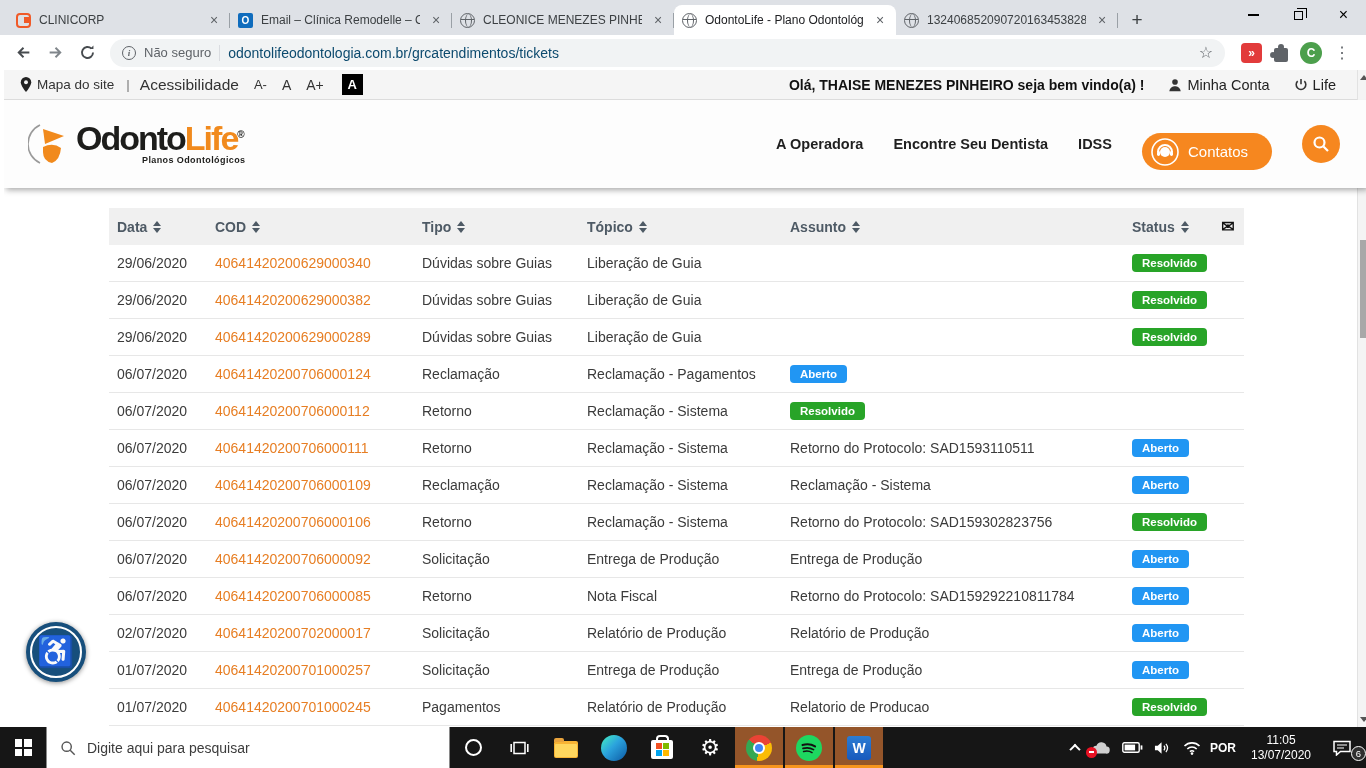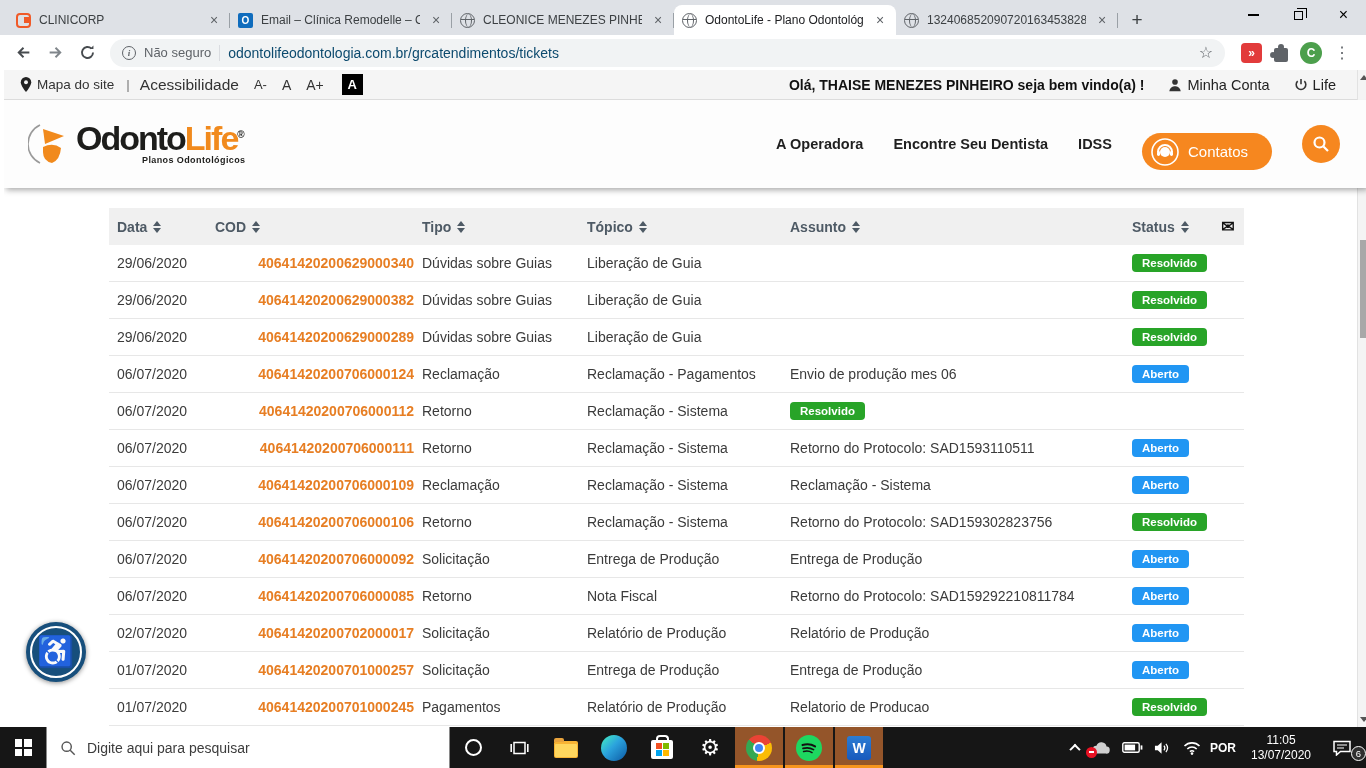--- a/index.html
+++ b/index.html
@@ -78,21 +78,21 @@
   .thead { background:#f0f0f0; height:37px; color:#4e5a65; font-weight:bold; font-size:14px; }
   .c0{width:98px;padding-left:8px;} .c1{width:207px;padding-left:8px;} .c2{width:165px;padding-left:8px;}
   .c3{width:203px;padding-left:8px;} .c4{width:342px;padding-left:8px;} .c5{width:92px;padding-left:8px;}
   .c6{width:28px;text-align:center;padding-right:4px;}
   .hcell { display:flex; align-items:center; gap:6px; }
   .sort { display:inline-flex; flex-direction:column; gap:2px; }
   .sort::before { content:''; border-left:4px solid transparent; border-right:4px solid transparent; border-bottom:5px solid #4e5a65; }
   .sort::after { content:''; border-left:4px solid transparent; border-right:4px solid transparent; border-top:5px solid #4e5a65; }
   .mail-ic { font-size:16px; color:#111; font-weight:bold; }
   .trow { height:37px; border-bottom:1px solid #e7e7e7; font-size:14px; color:#3b3b3b; }
-  .cell-cod { color:#e77e23; font-weight:bold;text-align:right; }
+  .cell-cod { color:#e77e23; font-weight:normal; }
   .badge { display:inline-block; padding:3px 10px; border-radius:4px; color:#fff; font-size:11.5px; font-weight:bold; }
 
   .a11y-btn { position:absolute; left:22px; top:552px; width:60px; height:60px; border-radius:50%; background:#174f7c; display:flex; align-items:center; justify-content:center; box-shadow:0 1px 5px rgba(0,0,0,.45); }
   .a11y-btn::before { content:''; position:absolute; inset:4px; border:2px solid #fff; border-radius:50%; }
   .a11y-glyph { color:#fff; font-size:30px; line-height:1; }
 
   
   .scrollbar { position:absolute; right:0; top:0; width:13px; height:657px; background:#f4f4f4; border-left:1px solid #e2e2e2; }
   .sb-btn { height:15px; display:flex; align-items:center; justify-content:center; }
   .sb-up::after { content:''; border-left:4px solid transparent; border-right:4px solid transparent; border-bottom:5px solid #555; }
@@ -348,21 +348,20 @@
     <span class="c3 cell-topico">Liberação de Guia</span>
     <span class="c4 cell-assunto"></span>
     <span class="c5"><span class="badge" style="background: rgb(40, 164, 40);">Resolvido</span></span>
     <span class="c6"></span>
   </div>
         <div class="trow">
     <span class="c0 cell-data">06/07/2020</span>
     <span class="c1 cell-cod">40641420200706000124</span>
     <span class="c2 cell-tipo">Reclamação</span>
     <span class="c3 cell-topico">Reclamação - Pagamentos</span>
-    <span class="c4 cell-assunto">Envio de produção mes 06</span>
     <span class="c5"><span class="badge" style="background: rgb(33, 150, 243);">Aberto</span></span>
     <span class="c6"></span>
   </div>
         <div class="trow">
     <span class="c0 cell-data">06/07/2020</span>
     <span class="c1 cell-cod">40641420200706000112</span>
     <span class="c2 cell-tipo">Retorno</span>
     <span class="c3 cell-topico">Reclamação - Sistema</span>
     <span class="c5"><span class="badge" style="background: rgb(40, 164, 40);">Resolvido</span></span>
     <span class="c6"></span>

